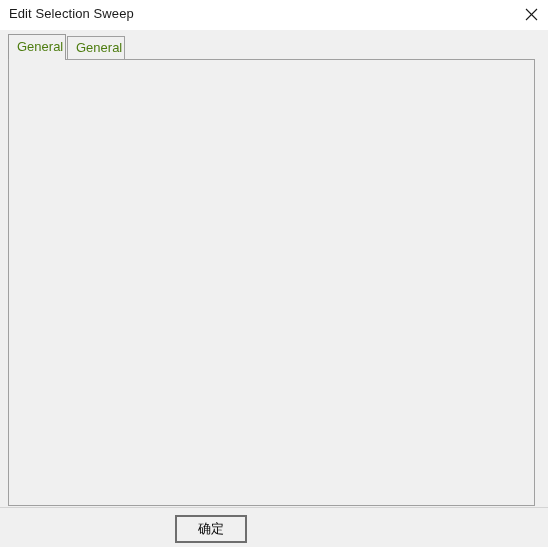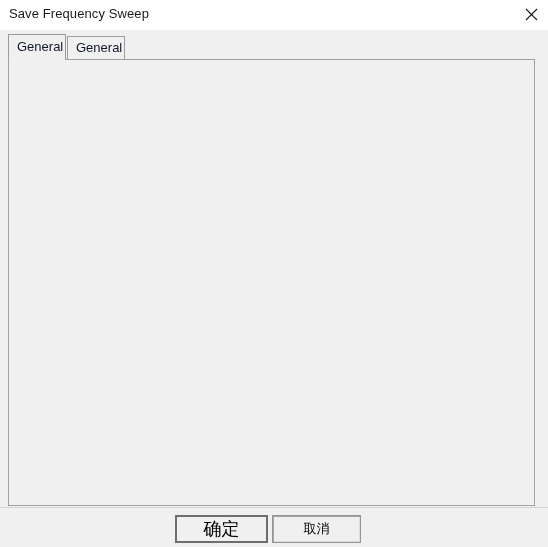--- a/index.html
+++ b/index.html
@@ -56,21 +56,21 @@
   }
   .tab {
     position: absolute;
     top: 0;
     height: 23px;
     background: #f0f0f0;
     border: 1px solid #a0a0a0;
     border-bottom: none;
     box-sizing: border-box;
     font-size: 13px;
-    color: #0f172a;
+    color: #4d7c0f;
     padding: 0 8px;
     line-height: 22px;
     cursor: default;
   }
   .tab.active {
     background: #f0f0f0;
     top: -2px;
     height: 25px;
     line-height: 24px;
     z-index: 3;
@@ -318,24 +318,24 @@
     font-family: "Liberation Sans", "DejaVu Sans", sans-serif;
   }
   .btn.disabled { color: #a4a4a4; }
   .btn-addabove  { left: 73px;  top: 306px; width: 97px; height: 25px; }
   .btn-addbelow  { left: 174px; top: 306px; width: 97px; height: 25px; }
   .btn-delsel    { left: 275px; top: 306px; width: 101px; height: 25px; }
   .btn-preview   { left: 378px; top: 306px; width: 100px; height: 25px; }
   .btn-timedomain{ left: 325px; top: 364px; width: 192px; height: 28px; }
 
   .btn-ok {
-    left: 175px; top: 515px; width: 93px; height: 28px;
+    left: 175px; top: 515px; width: 72px; height: 28px;
     border: 2px solid #6e6e6e;
     box-shadow: none;
-    font-size: 18px;
+    font-size: 13px;
   }
   .btn-cancel {
     left: 272px; top: 515px; width: 89px; height: 28px;
     border: 1px solid #949494;
     box-shadow: 1px 1px 0 0 #a5a5a5 inset, -1px -1px 0 0 #dcdcdc inset;
     font-size: 13px;
   }
 
   
   .footer-sep {
@@ -353,21 +353,21 @@
     white-space: nowrap;
     user-select: none;
   }
 </style>
 </head>
 <body>
 
 <div class="dialog">
 
   <div class="titlebar">
-    <div class="title-text">Save Frequency Sweep</div>
+    <div class="title-text">Edit Selection Sweep</div>
     <div class="close-btn">
       <svg width="13" height="13" viewBox="0 0 13 13" aria-hidden="true">
         <line x1="1" y1="1" x2="12" y2="12" stroke="#1a1a1a" stroke-width="1.1"></line>
         <line x1="12" y1="1" x2="1" y2="12" stroke="#1a1a1a" stroke-width="1.1"></line>
       </svg>
     </div>
   </div>
 
   <div class="tabpanel"></div>
 
@@ -444,15 +444,14 @@
     <span class="cbx-label">
       <span>Generate fields at solve</span><br>
       <span>time (All Frequencies)</span>
     </span>
   </div>
 
   <div class="btn btn-timedomain">Time Domain Calculation...</div>
 
   <div class="footer-sep"></div>
   <div class="btn btn-ok">确定</div>
-  <div class="btn btn-cancel">取消</div>
 
 </div>
 
 </body></html>

